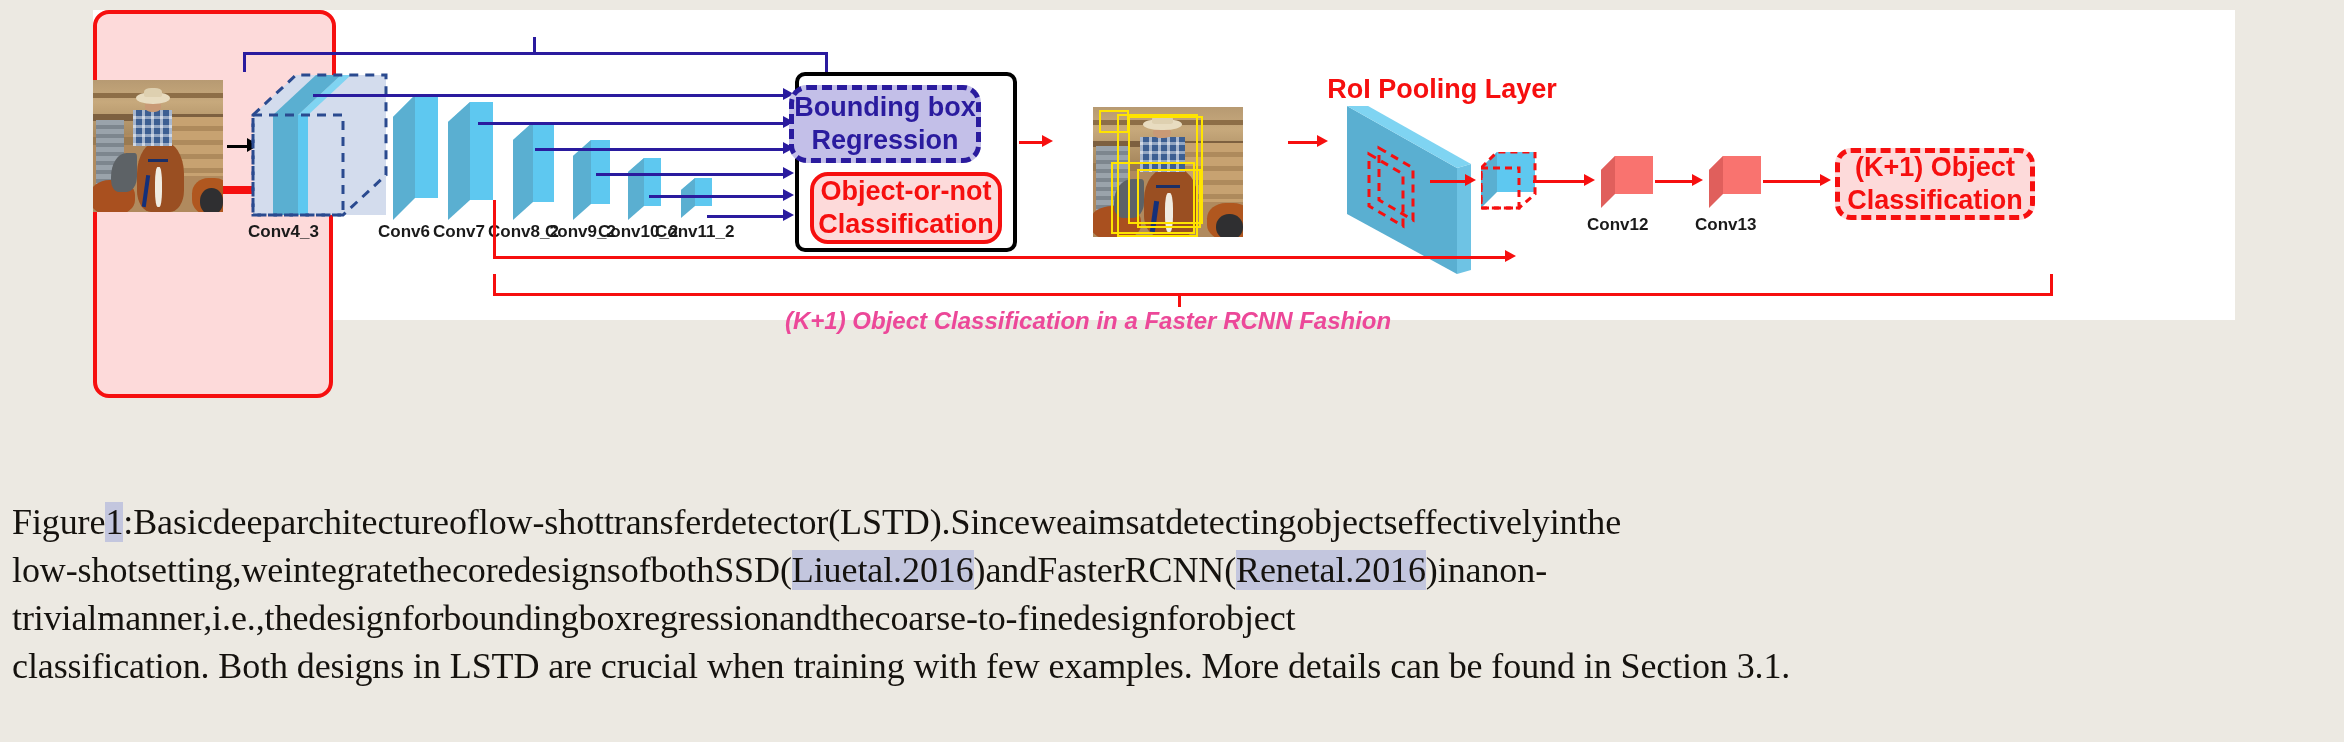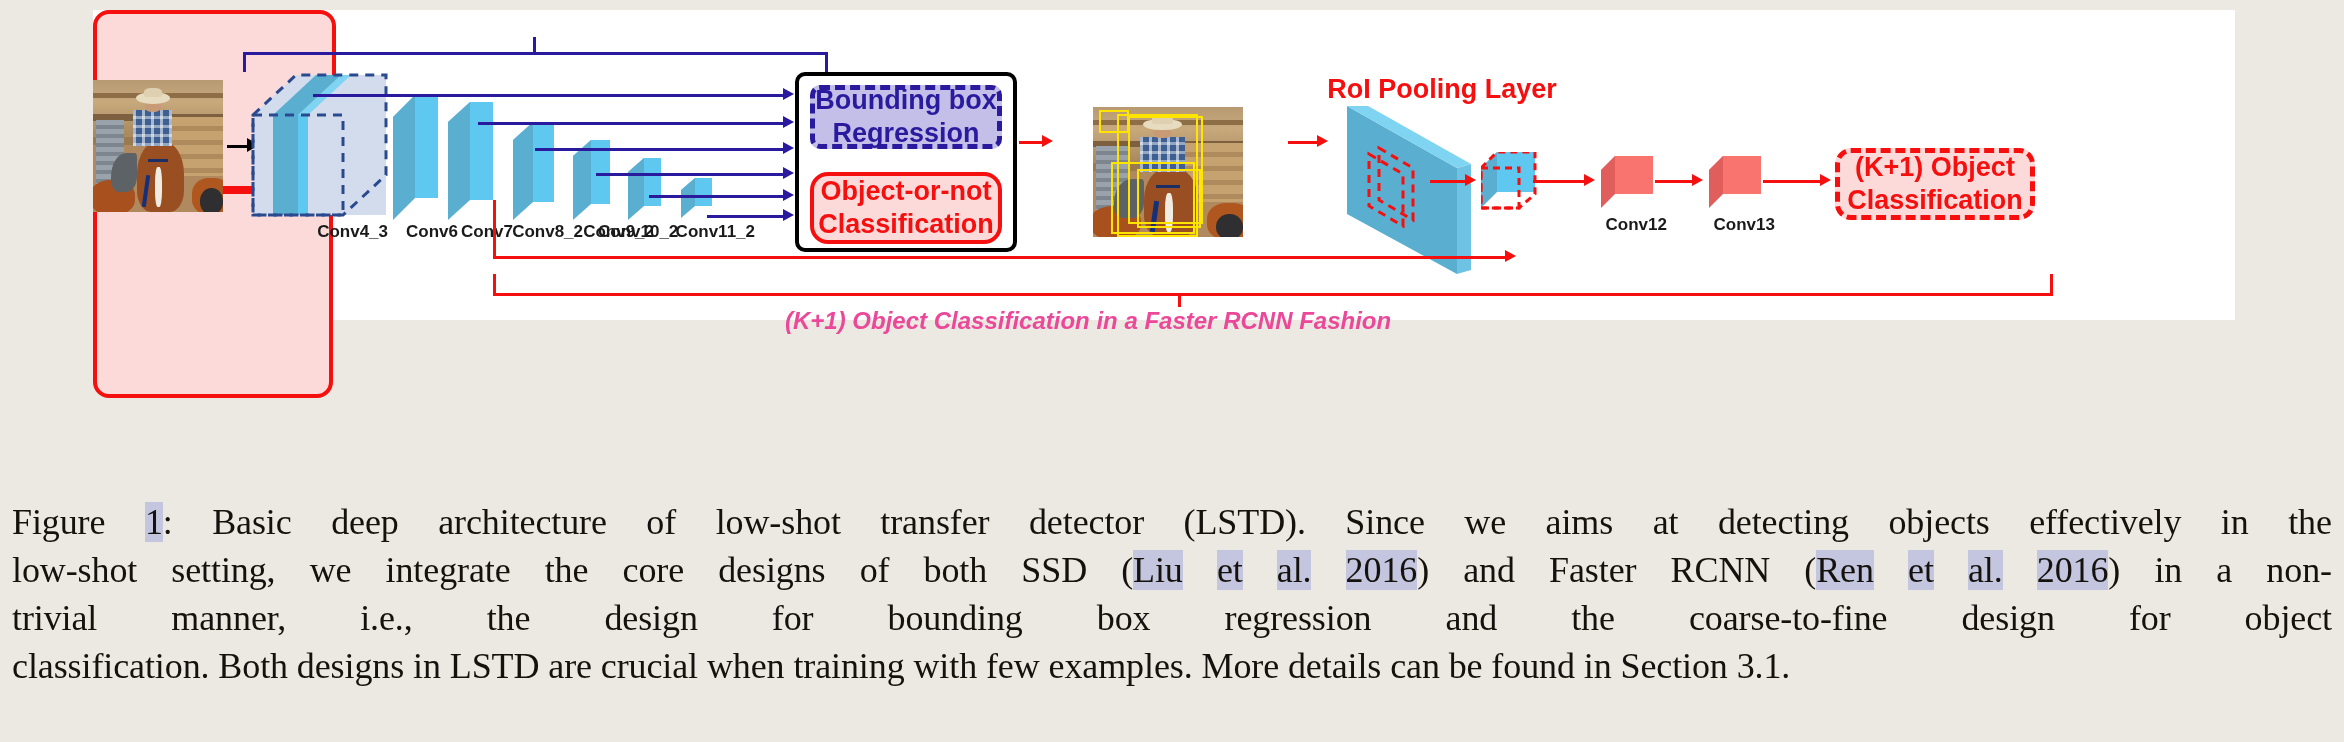--- a/index.html
+++ b/index.html
@@ -55,21 +55,21 @@
   .photo .bridle2{position:absolute; left:39%; top:72%; width:3%;  height:24%; background:#14307a; transform:rotate(8deg); }
 
   
   .conv-label {
     position: absolute;
     font-family: "Liberation Sans", sans-serif;
     font-weight: bold;
     font-size: 17px;
     color: #1a1a1a;
     white-space: nowrap;
-    text-align: right;
+    text-align: left;
   }
 
   
   .hline { position:absolute; height:0; border-top-style:solid; }
   .vline { position:absolute; width:0; border-left-style:solid; }
   .blue  { border-color:#2a1b9e; }
   .red   { border-color:#f60f0f; }
   .black { border-color:#000; }
 
   .arrowhead { position:absolute; width:0; height:0; border-style:solid; }
@@ -133,21 +133,21 @@
     width: 2320px;
     font-family: "Liberation Serif", serif;
     font-size: 36px;
     line-height: 1.335;
     color: #15120e;
     text-align: justify;
     letter-spacing: -0.1px;
   }
   #caption .hl { background:#c3c6de; }
   #caption .line { display:block; white-space:nowrap; }
-  #caption .line.j { display:flex; justify-content:space-between; }
+  #caption .line.j { display:flex; justify-content:flex-start; }
 </style>
 </head>
 <body>
 
 <div id="figure-panel">
 
 
   <div class="hline blue" style="left:150px; top:42px; width:585px; border-top-width:3px;"></div>
 
   <div class="vline blue" style="left:150px; top:42px; height:20px; border-left-width:3px;"></div>
@@ -254,21 +254,21 @@
   <div class="arrowhead" style="left:690px; top:157px; border-width:6px 0 6px 11px; border-color:transparent transparent transparent #2a1b9e;"></div>
 
   <div class="hline blue" style="left:556px; top:185px; width:139px; border-top-width:3px;"></div>
   <div class="arrowhead" style="left:690px; top:179px; border-width:6px 0 6px 11px; border-color:transparent transparent transparent #2a1b9e;"></div>
 
   <div class="hline blue" style="left:614px; top:205px; width:81px; border-top-width:3px;"></div>
   <div class="arrowhead" style="left:690px; top:199px; border-width:6px 0 6px 11px; border-color:transparent transparent transparent #2a1b9e;"></div>
 
   <div class="rbox head-box" style="left:702px; top:62px; width:222px; height:180px;"></div>
 
-  <div class="rbox bbox-reg" style="left:717px; top:75px; width:192px; height:64px;border-radius:10px;">
+  <div class="rbox bbox-reg" style="left:696px; top:75px; width:192px; height:78px;">
     <span>Bounding box</span>
     <span>Regression</span>
   </div>
 
   <div class="rbox obj-or-not" style="left:717px; top:162px; width:192px; height:72px;">
     <span>Object-or-not</span>
     <span>Classification</span>
   </div>
 
   <div class="hline red" style="left:926px; top:131px; width:28px; border-top-width:3px;"></div>

